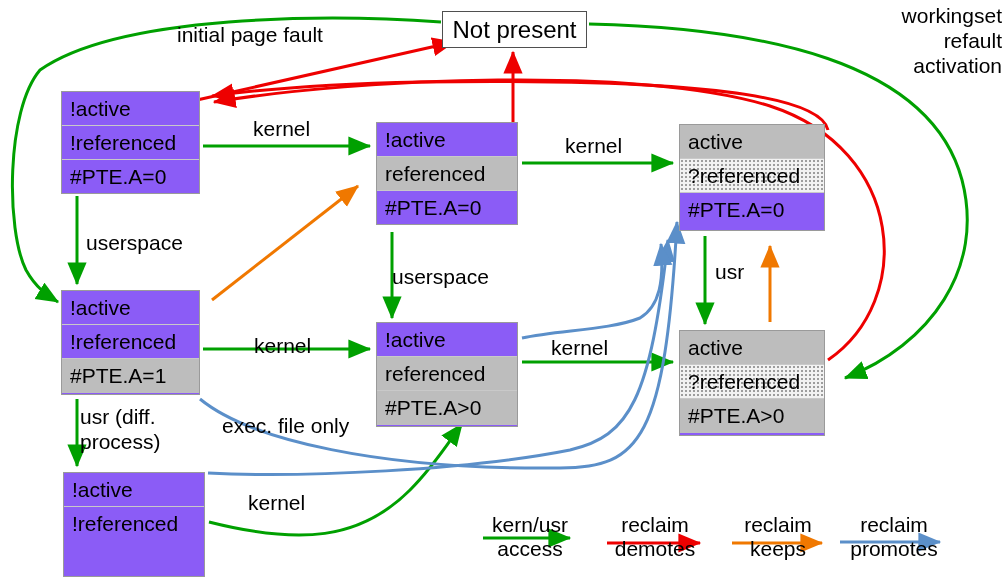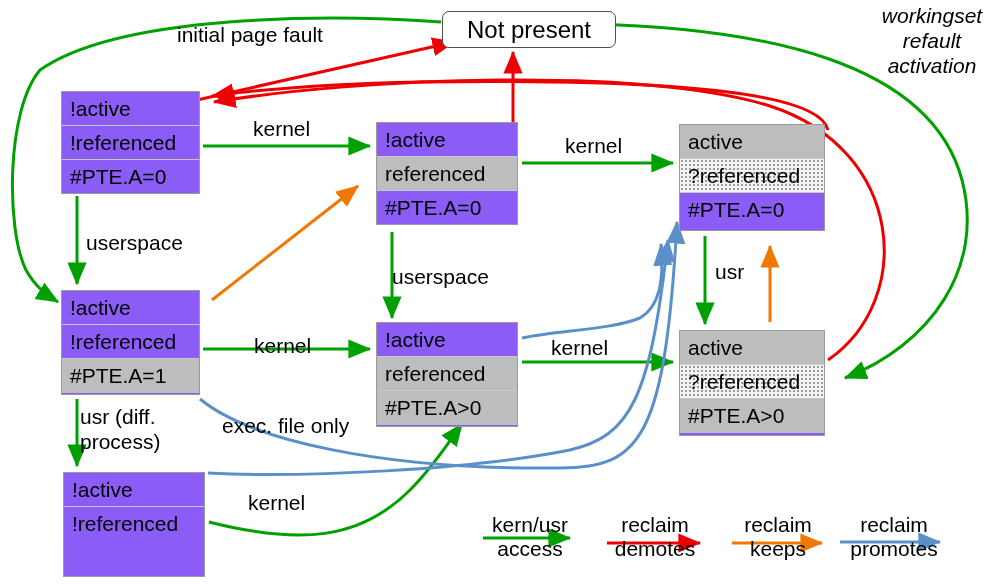--- a/index.html
+++ b/index.html
@@ -16,21 +16,21 @@
   .cell.gray{background:#bdbdbd;}
   .cell.dots{
      background-color:#f2f2f2;
      background-image:radial-gradient(#9d9d9d 0.9px, transparent 1px);
      background-size:4px 4px;
   }
   .simple-box{position:absolute;border:1.6px solid #4f4f4f;background:#fff;box-sizing:border-box;
      font-size:24px;color:#000;display:flex;align-items:center;justify-content:center;}
 
   .lbl{position:absolute;font-size:21px;color:#000;white-space:pre;line-height:1.06;}
-  .lbl.right{text-align:center;font-style:italic;}
+  .lbl.right{text-align:right;}
   .lbl.center{text-align:center;}
 </style>
 </head>
 <body>
 
 <div id="stage">
 
   <svg class="layer" viewBox="0 0 1006 585">
     <defs>
       <marker id="ah-green" markerWidth="9" markerHeight="9" refX="7.2" refY="3.2" orient="auto" markerUnits="strokeWidth">
@@ -134,21 +134,21 @@
       <path d="M607,543 L700,543" fill="none" stroke="#ee0000" stroke-width="3" marker-end="url(#ah-red)"></path>
     </g>
     <g>
       <path d="M732,543 L822,543" fill="none" stroke="#f07800" stroke-width="3" marker-end="url(#ah-orange)"></path>
     </g>
     <g>
       <path d="M840,542 L940,542" fill="none" stroke="#5b8fc9" stroke-width="3" marker-end="url(#ah-blue)"></path>
     </g>
   </svg>
 
-  <div class="simple-box" style="left:442px;top:11px;width:174px;height:37px;border-radius:7px;">
+  <div class="simple-box" style="left:442px;top:11px;width:145px;height:37px;">
     <span>Not present</span>
   </div>
 
   <div class="state-box" style="left:61px;top:91px;width:139px;height:103px;">
     <div class="cell">!active</div>
     <div class="cell">!referenced</div>
     <div class="cell">#PTE.A=0</div>
   </div>
 
   <div class="state-box" style="left:376px;top:122px;width:142px;height:103px;">

